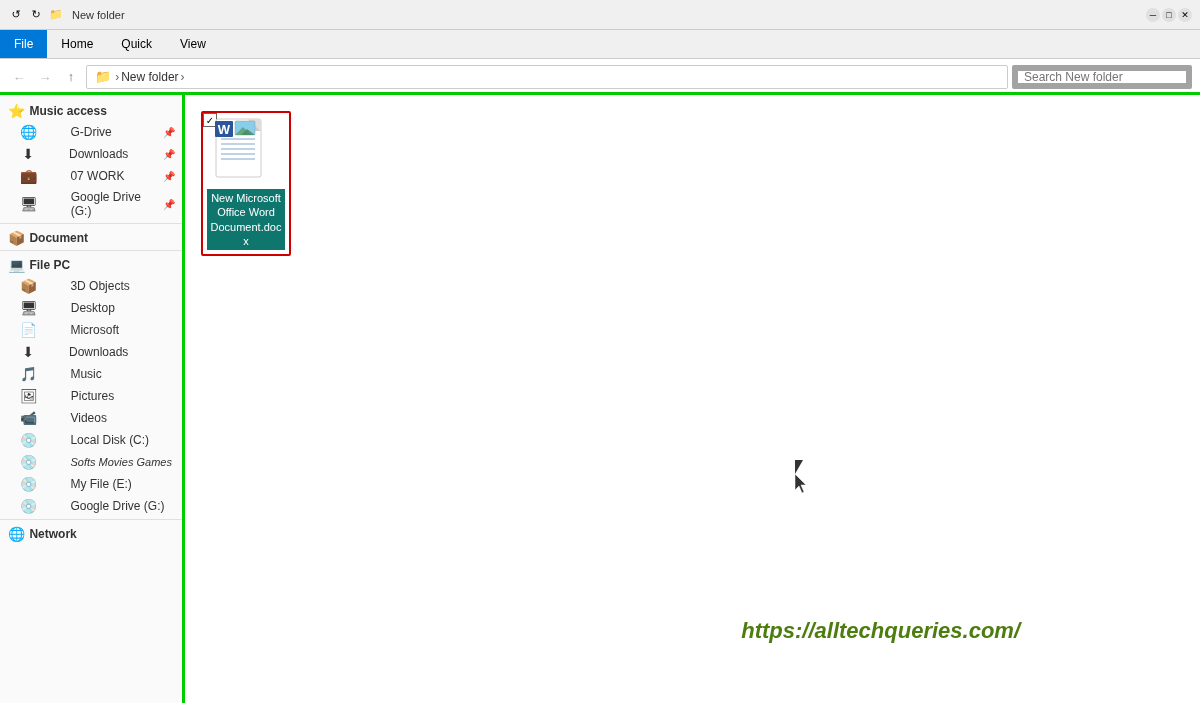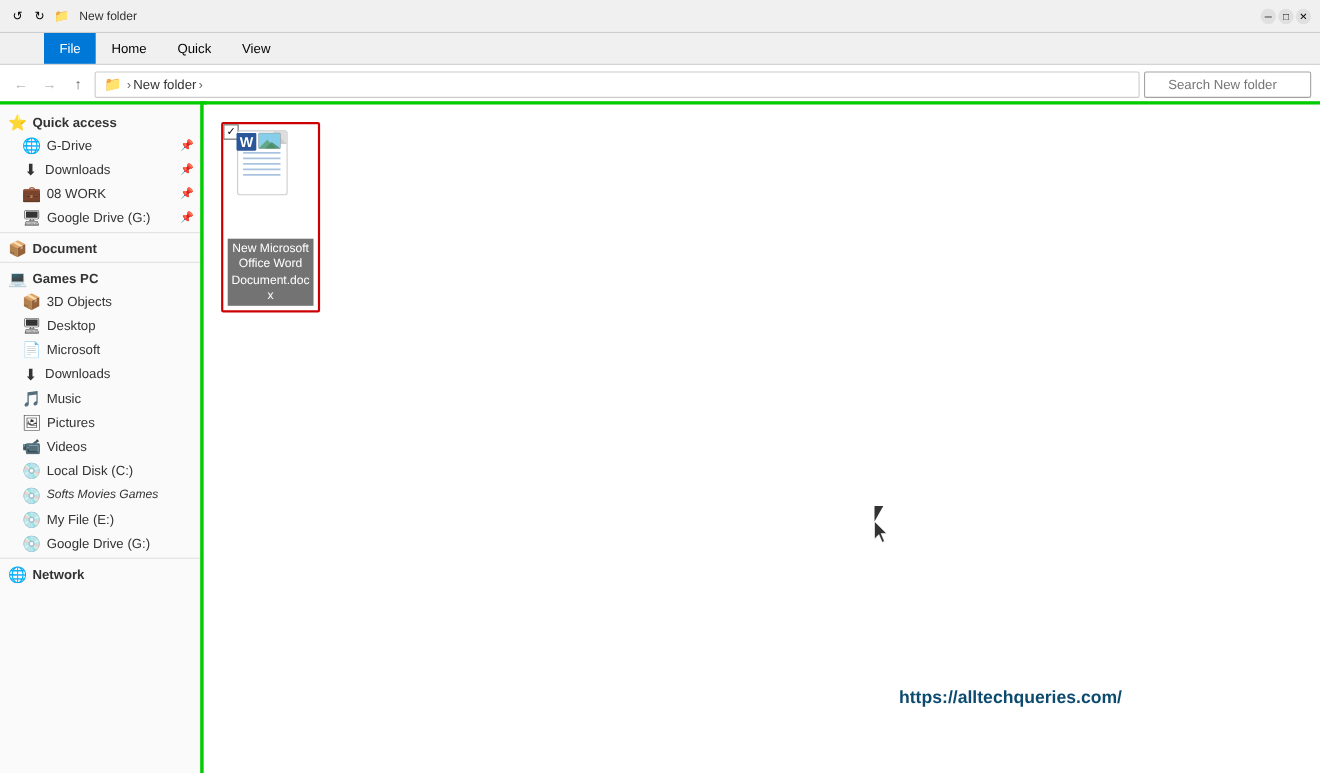--- a/index.html
+++ b/index.html
@@ -32,21 +32,20 @@
       display: flex;
       align-items: center;
       font-size: 12px;
       cursor: pointer;
       border: none;
       background: transparent;
     }
     .ribbon-tab.active {
       background: #0078d7;
       color: white;
-      margin-left: 40px;
     }
 
     
     .address-bar {
       height: 36px;
       background: #fff;
       border-bottom: 1px solid #ddd;
       display: flex;
       align-items: center;
       padding: 0 8px;
@@ -67,24 +66,24 @@
       border-radius: 2px;
       display: flex;
       align-items: center;
       padding: 0 8px;
       font-size: 12px;
       color: #333;
       background: #fff;
     }
     .address-path-icon { color: #dcb400; margin-right: 4px; font-size: 13px; }
     .search-box {
-      width: 152px; height: 24px;
-      border: 1px solid #a3a3a3;
+      width: 180px; height: 24px;
+      border: 6px solid #a3a3a3;
       border-radius: 2px;
-      padding: 0 21px;
+      padding: 0 6px;
       font-size: 12px;
     }
 
     
     .main-layout {
       display: flex;
       height: calc(703px - 30px - 28px - 36px);
     }
 
     
@@ -111,21 +110,21 @@
     .sidebar-item {
       padding: 3px 8px 3px 20px;
       display: flex;
       align-items: center;
       gap: 5px;
       cursor: pointer;
       color: #333;
       font-size: 12px;
     }
     .sidebar-item .item-icon { font-size: 14px; min-width: 16px; text-align: center; }
-    .sidebar-item .item-text { flex: 1; }
+    .sidebar-item .item-text { flex: 1; margin-left: 28px; }
     .sidebar-item .pin-icon { font-size: 10px; color: #888; }
     .divider { height: 1px; background: #e0e0e0; margin: 2px 0; }
 
     
     .content-area {
       flex: 1;
       background: #fff;
       padding: 8px;
       position: relative;
       overflow: auto;
@@ -191,39 +190,39 @@
       width: 14px; height: 14px;
       border: 1px solid #666;
       background: white;
       display: flex;
       align-items: center;
       justify-content: center;
       font-size: 10px;
     }
 
     .word-doc-label {
-      background: #737373;
+      background: #0f766e;
       color: white;
       font-size: 11px;
       text-align: center;
       padding: 2px 3px;
       line-height: 1.3;
       width: 100%;
       word-break: break-word;
-      margin-top: 28px;
     }
 
     
     .watermark {
       position: absolute;
       bottom: 60px;
       right: 180px;
-      color: #0c4a6e;
-      font-size: 16px;
+      color: #4d7c0f;
+      font-size: 22px;
       font-weight: bold;
+      font-style: italic;
       pointer-events: none;
       white-space: nowrap;
     }
 
     
     .cursor {
       position: absolute;
       width: 16px;
       height: 20px;
       pointer-events: none;
@@ -281,56 +280,56 @@
   </div>
   <input class="search-box" type="text" placeholder="Search New folder" style="">
 </div>
 
 <div class="main-layout">
 
   <div class="sidebar">
 
     <div class="sidebar-section-header">
       <span class="star-icon">⭐</span>
-      <span>Quick access</span>
+      <span>Music access</span>
     </div>
 
     <div class="sidebar-item">
       <span class="item-icon">🌐</span>
       <span class="item-text">G-Drive</span>
       <span class="pin-icon">📌</span>
     </div>
     <div class="sidebar-item">
       <span class="item-icon">⬇</span>
       <span class="item-text">Downloads</span>
       <span class="pin-icon">📌</span>
     </div>
     <div class="sidebar-item">
       <span class="item-icon">💼</span>
-      <span class="item-text">08 WORK</span>
+      <span class="item-text">07 WORK</span>
       <span class="pin-icon">📌</span>
     </div>
     <div class="sidebar-item">
       <span class="item-icon">🖥</span>
       <span class="item-text">Google Drive (G:)</span>
       <span class="pin-icon">📌</span>
     </div>
 
     <div class="divider"></div>
 
     <div class="sidebar-section-header">
       <span style="color:#0060f0;font-size:14px;">📦</span>
       <span>Document</span>
     </div>
 
     <div class="divider"></div>
 
     <div class="sidebar-section-header">
       <span style="font-size:14px;">💻</span>
-      <span>Games PC</span>
+      <span>File PC</span>
     </div>
 
     <div class="sidebar-item">
       <span class="item-icon">📦</span>
       <span class="item-text">3D Objects</span>
     </div>
     <div class="sidebar-item">
       <span class="item-icon">🖥</span>
       <span class="item-text">Desktop</span>
     </div>

